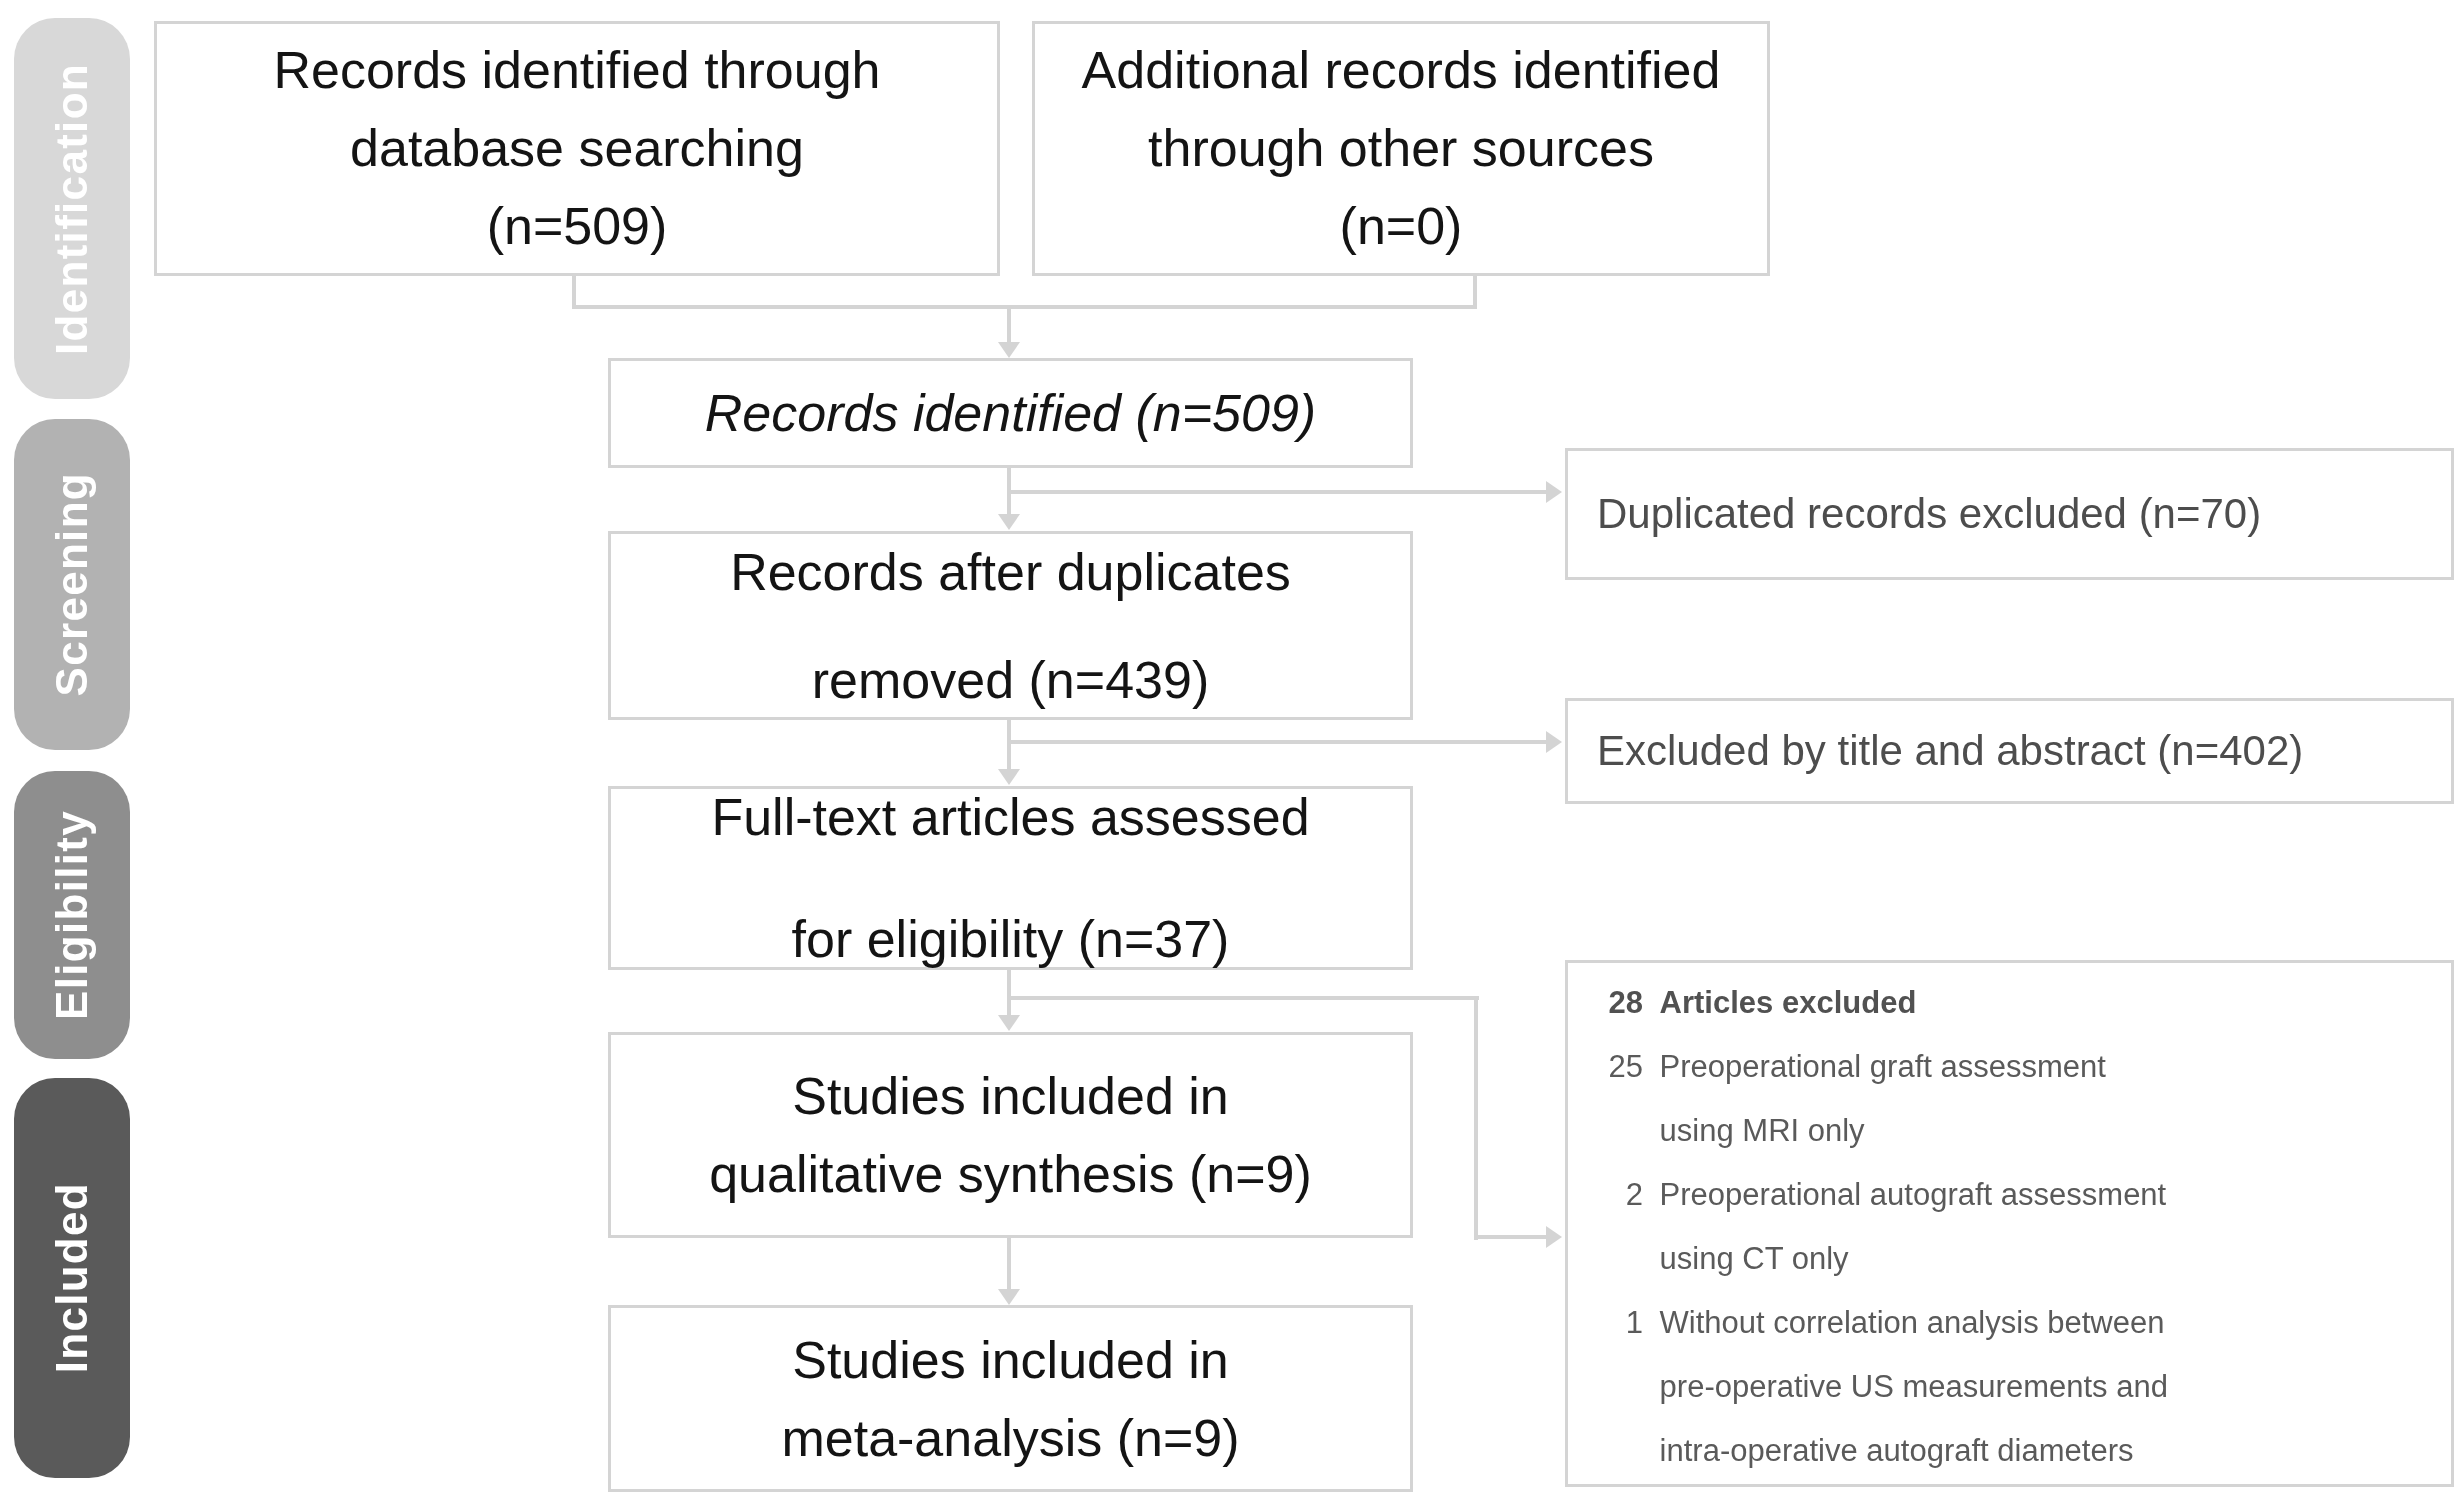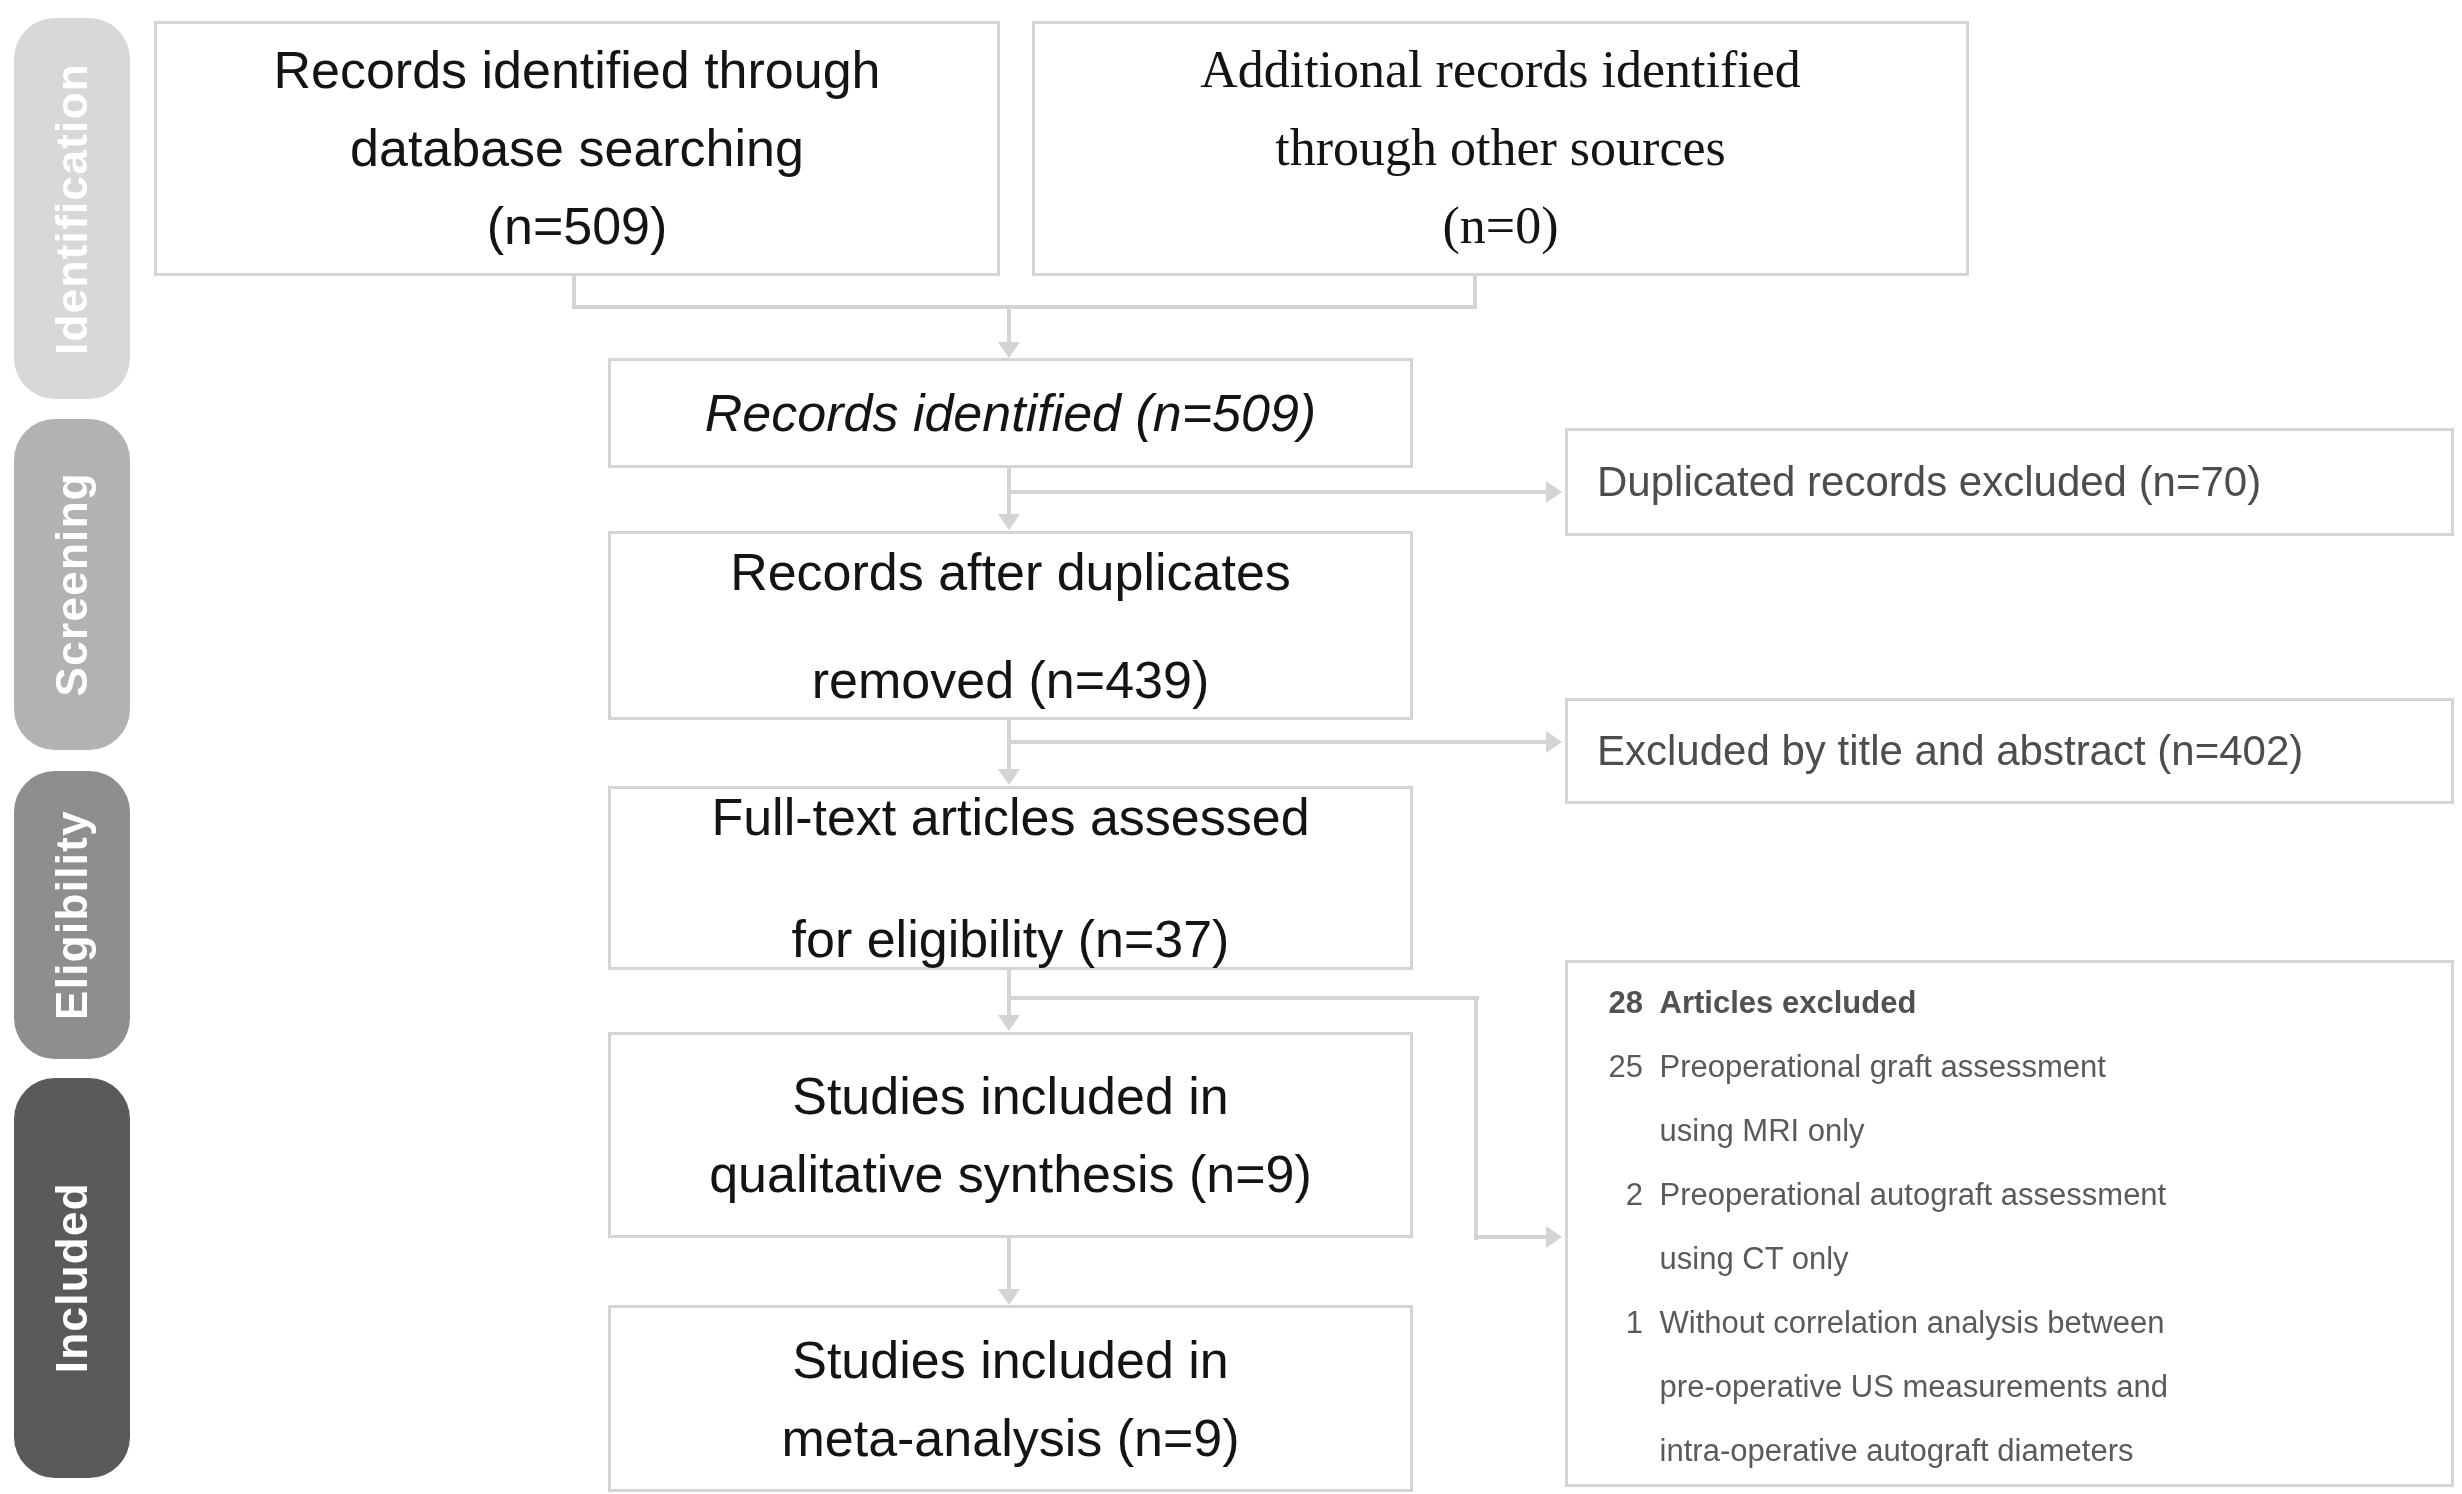--- a/index.html
+++ b/index.html
@@ -48,21 +48,21 @@
   </div>
   <div class="stage" style="top: 1078px; height: 400px; background-color: rgb(90, 90, 90);">
     <span>Included</span>
   </div>
 
   <div class="box" style="left:154px;top:20.5px;width:846px;height:255px;align-items:center;">
     <div class="bl">Records identified through</div>
     <div class="bl">database searching</div>
     <div class="bl">(n=509)</div>
   </div>
-  <div class="box" style="left:1032px;top:20.5px;width:937px;height:255px;font-family:Liberation Serif, serif;">
+  <div class="box" style="left:1032px;top:20.5px;width:738px;height:255px;">
     <div class="bl">Additional records identified</div>
     <div class="bl">through other sources</div>
     <div class="bl">(n=0)</div>
   </div>
 
   <div class="box" style="left:608px;top:358px;width:805px;height:110px;font-style:italic;">
     <div class="bl">Records identified (n=509)</div>
   </div>
   <div class="box" style="left:608px;top:531px;width:805px;height:189px;gap:30px;">
     <div class="bl">Records after duplicates</div>
@@ -74,21 +74,21 @@
   </div>
   <div class="box" style="left:608px;top:1032px;width:805px;height:206px;">
     <div class="bl">Studies included in</div>
     <div class="bl">qualitative synthesis (n=9)</div>
   </div>
   <div class="box" style="left:608px;top:1305px;width:805px;height:187px;">
     <div class="bl">Studies included in</div>
     <div class="bl">meta-analysis (n=9)</div>
   </div>
 
-  <div class="sidebox" style="left:1565px;top:428px;width:889px;height:108px;">
+  <div class="sidebox" style="left:1565px;top:448px;width:889px;height:132px;">
     <div class="sl">Duplicated records excluded (n=70)</div>
   </div>
   <div class="sidebox" style="left:1565px;top:698px;width:889px;height:106px;">
     <div class="sl">Excluded by title and abstract (n=402)</div>
   </div>
 
   <div class="exclbox" style="left:1565px;top:960px;width:889px;height:527px;">
     <div class="excl-row excl-hdr">
       <span class="num">28</span>
       <span class="txt">

